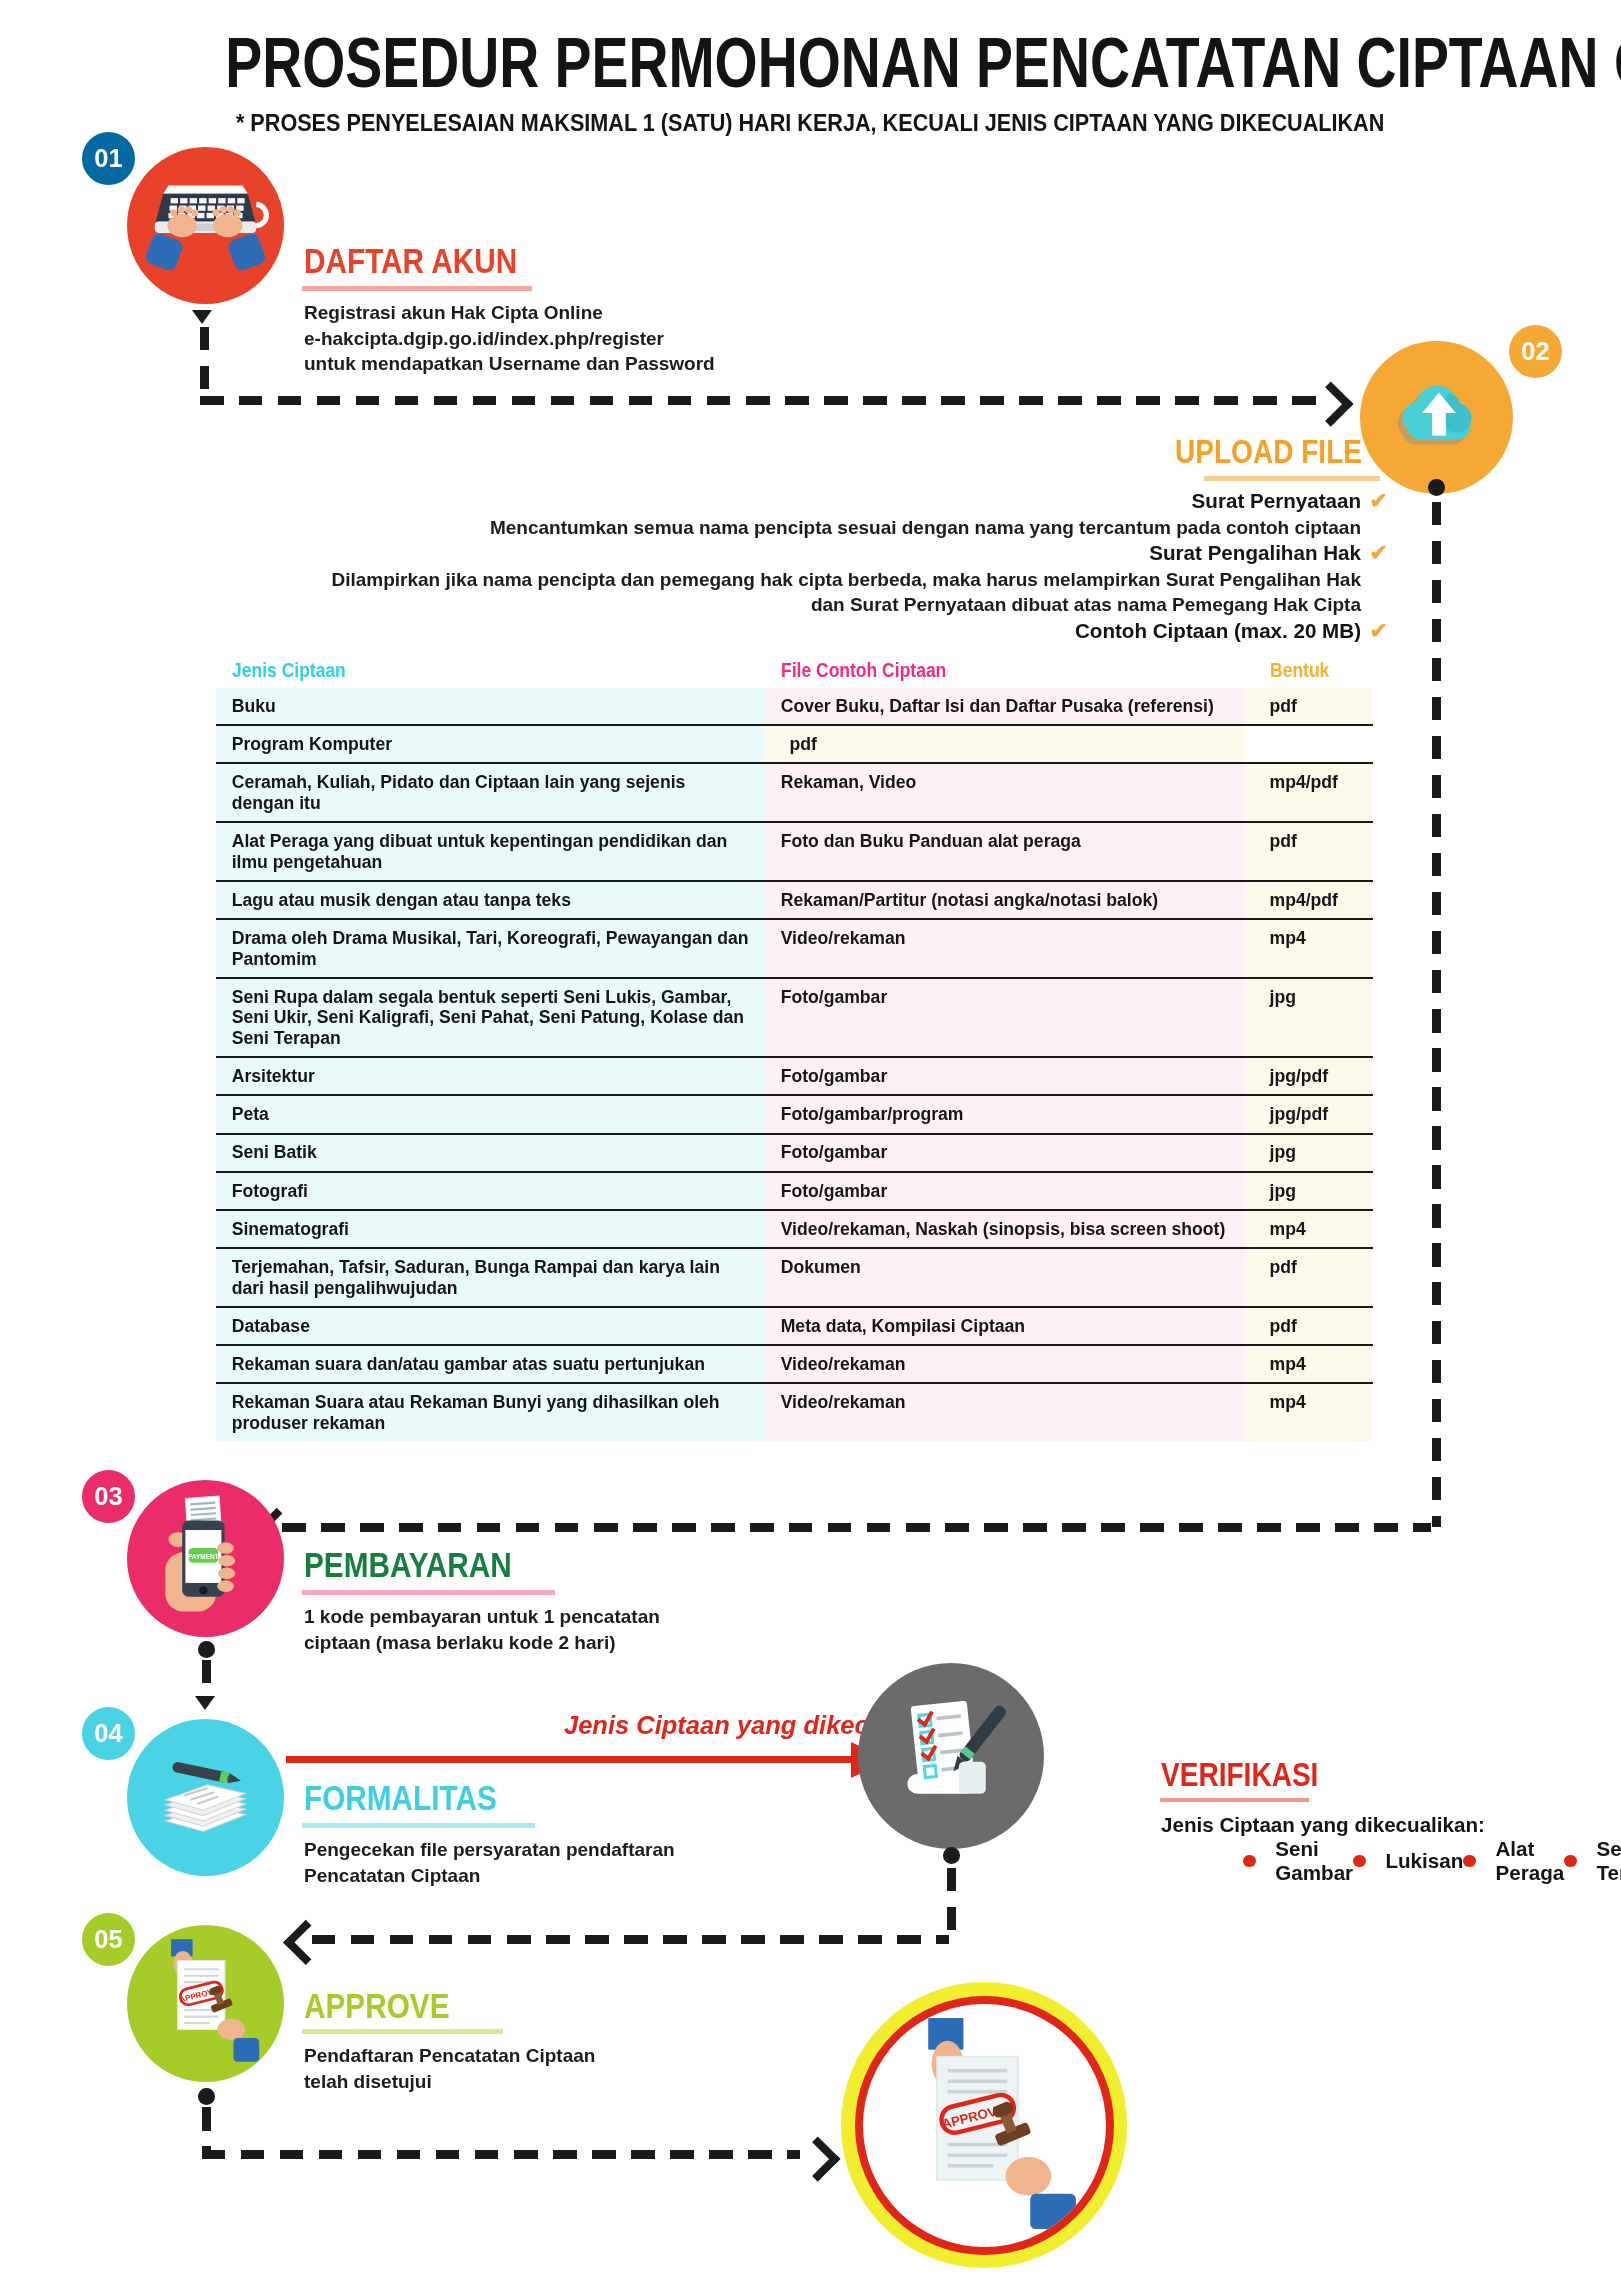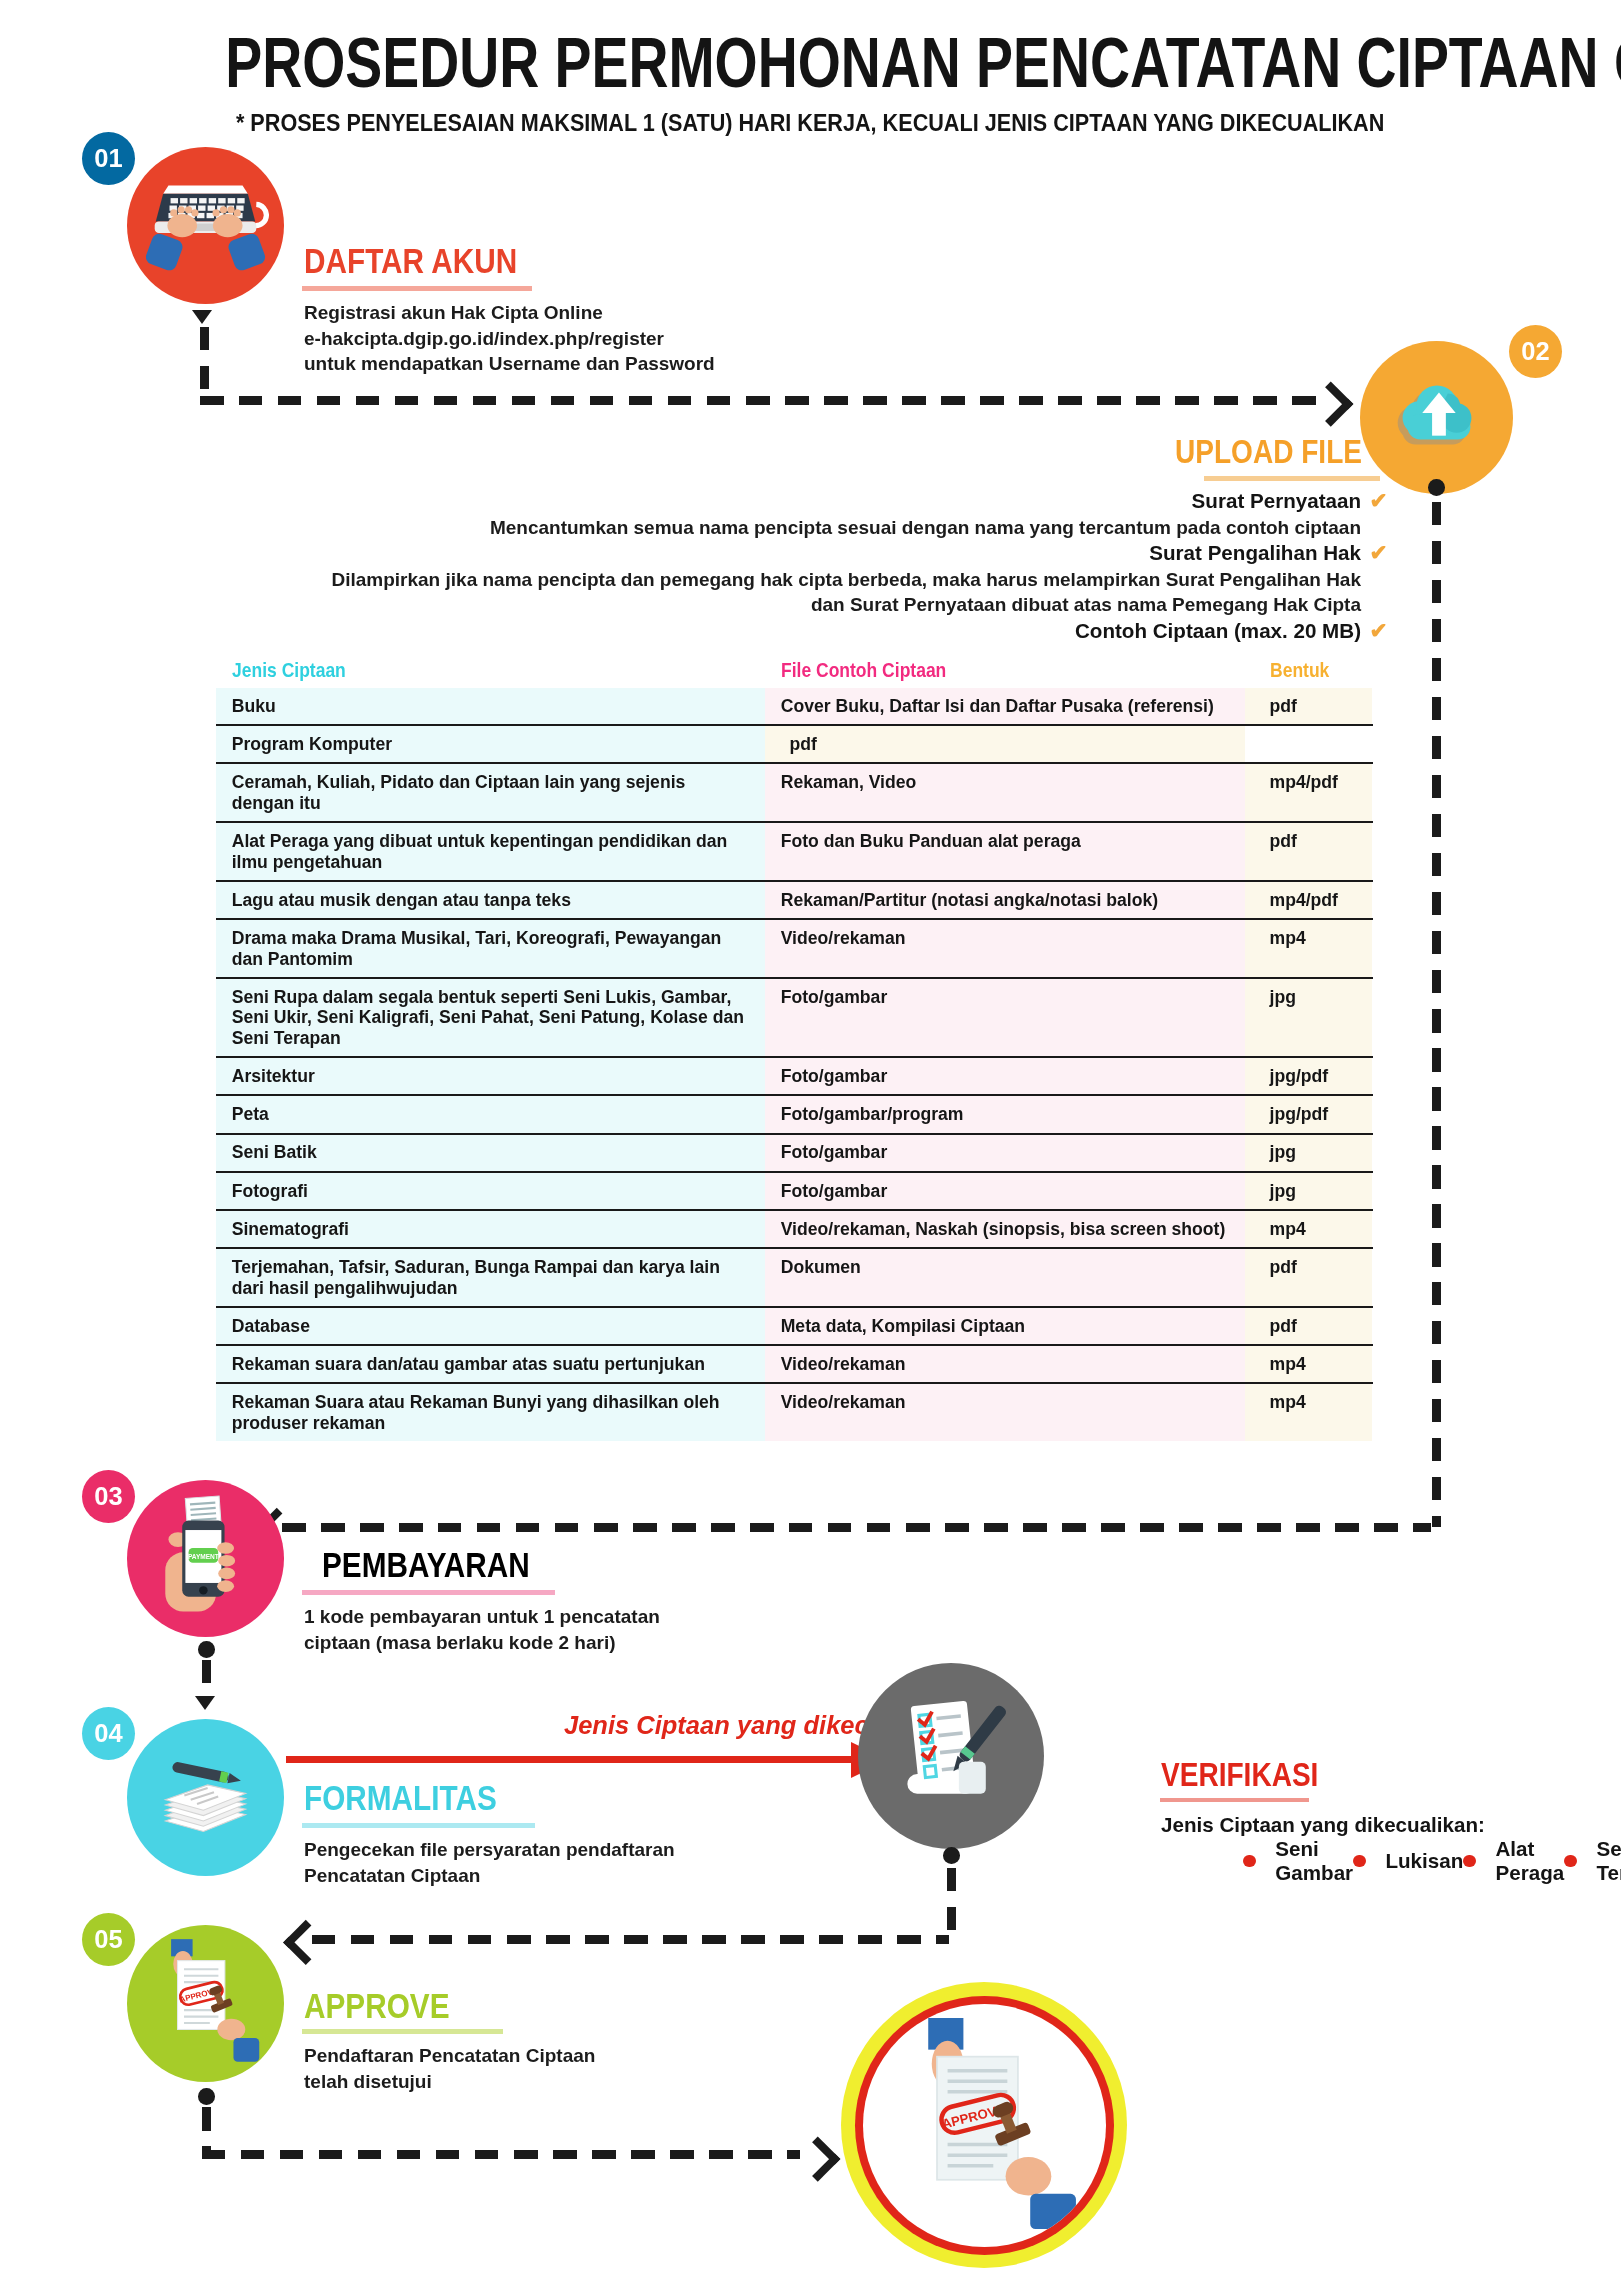--- a/index.html
+++ b/index.html
@@ -228,21 +228,21 @@
           <div class="td c0">Alat Peraga yang dibuat untuk kepentingan pendidikan dan ilmu pengetahuan</div>
           <div class="td c1">Foto dan Buku Panduan alat peraga</div>
           <div class="td c2">pdf</div>
         </div>
         <div class="trow">
           <div class="td c0">Lagu atau musik dengan atau tanpa teks</div>
           <div class="td c1">Rekaman/Partitur (notasi angka/notasi balok)</div>
           <div class="td c2">mp4/pdf</div>
         </div>
         <div class="trow">
-          <div class="td c0">Drama maka Drama Musikal, Tari, Koreografi, Pewayangan dan Pantomim</div>
+          <div class="td c0">Drama oleh Drama Musikal, Tari, Koreografi, Pewayangan dan Pantomim</div>
           <div class="td c1">Video/rekaman</div>
           <div class="td c2">mp4</div>
         </div>
         <div class="trow">
           <div class="td c0">Seni Rupa dalam segala bentuk seperti Seni Lukis, Gambar, Seni Ukir, Seni Kaligrafi, Seni Pahat, Seni Patung, Kolase dan Seni Terapan</div>
           <div class="td c1">Foto/gambar</div>
           <div class="td c2">jpg</div>
         </div>
         <div class="trow">
           <div class="td c0">Arsitektur</div>
@@ -311,21 +311,21 @@
         <text x="58" y="62" font-size="6.2" text-anchor="middle" fill="#ffffff" font-weight="bold" font-family="Liberation Sans, sans-serif">PAYMENT</text>
         <g fill="#f0b48e">
           <ellipse cx="79" cy="52" rx="8" ry="5.5"></ellipse>
             <ellipse cx="80" cy="64" rx="8" ry="5.5"></ellipse>
           <ellipse cx="80" cy="76" rx="8" ry="5.5"></ellipse>
             <ellipse cx="79" cy="88" rx="8" ry="5.5"></ellipse>
         </g>
       </svg>
     </span>
   </div>
-  <div class="step-label" style="left:304px;top:1545px;color:#000000;margin-left:18px;"><span class="cxl">PEMBAYARAN</span></div>
+  <div class="step-label" style="left:304px;top:1545px;color:#15803d;"><span class="cxl">PEMBAYARAN</span></div>
   <div class="underbar" style="left:302px;top:1590px;width:253px;background:#f6a8c3;"></div>
   <div class="body-text" style="left:304px;top:1604px;">1 kode pembayaran untuk 1 pencatatan
 ciptaan (masa berlaku kode 2 hari)</div>
 
   <div class="dot" style="left:198px;top:1641px;"></div>
   <div class="dash-v" style="left:202px;top:1660px;height:33px;"></div>
   <div class="tri-down" style="left:195px;top:1696px;"></div>
 
   <div class="badge" style="left:82px;top:1707px;background:#49d3e4;">
       <span>04</span>

